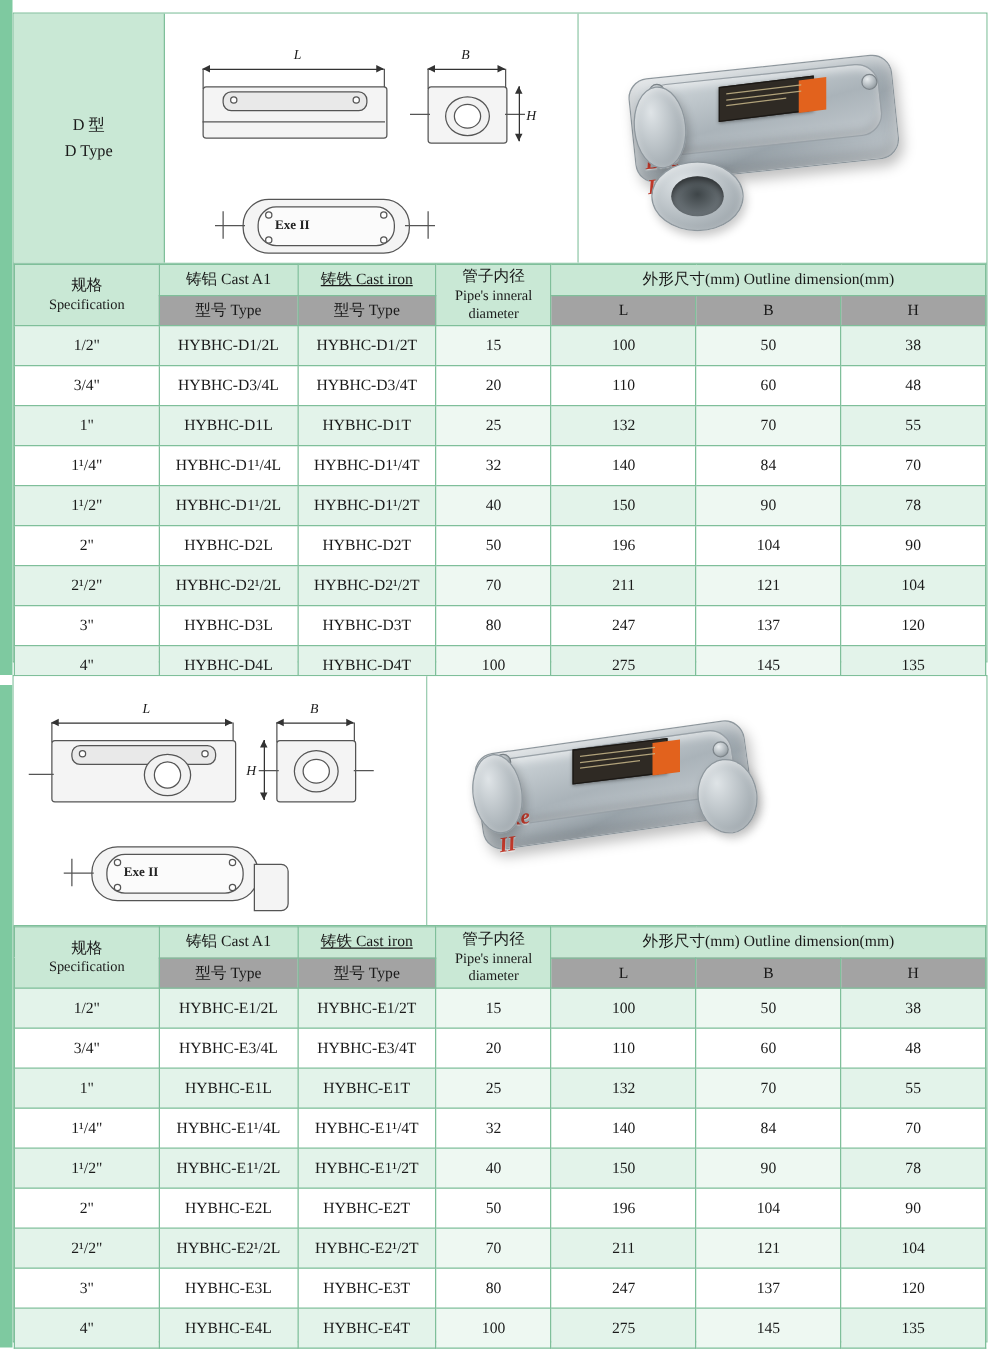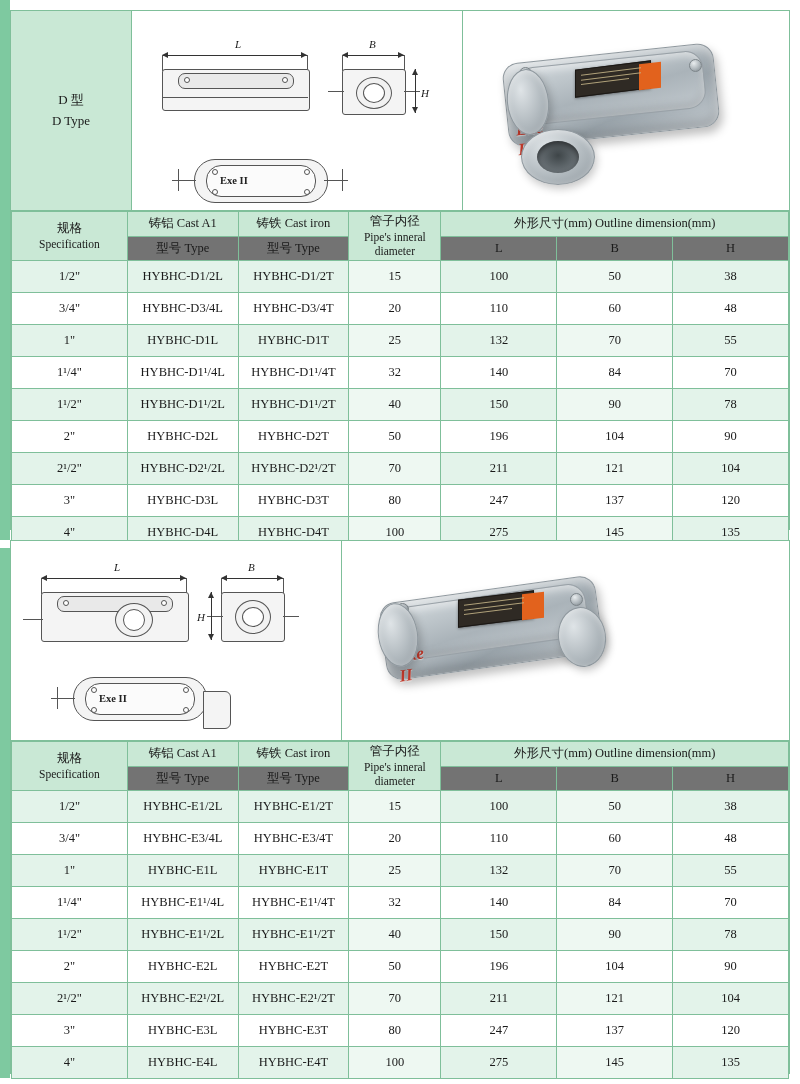--- a/index.html
+++ b/index.html
@@ -103,27 +103,27 @@
   .bolt{
     position:absolute;border-radius:50%;
     background:radial-gradient(circle at 35% 30%, #e9edef 0%, #aab2b7 60%, #7d858a 100%);
     border:1px solid #7d858a;
   }
 
   
   table{border-collapse:collapse;width:100%;font-size:12.5px;}
   td,th{border:1px solid #7fbf9a;text-align:center;font-weight:normal;}
   .hrow td{background:#c9e8d5;padding:2px 3px;line-height:1.25;font-size:12.5px;}
-  .hrow td.sub{background:#737373;}
+  .hrow td.sub{background:#a3a3a3;}
   tbody td{height:29px;background:#fff;}
   tbody tr:nth-child(odd) td{background:#e3f3ea;}
   tbody tr:nth-child(odd) td.white{background:#eef8f2;}
   .colspec{width:114px;}
   .colal{width:110px;}
-  .colfe{width:110px;}
+  .colfe{width:110px;text-decoration:underline;}
   .colpd{width:90px;}
   .coldim{width:118px;}
   .cn{font-size:12.5px;}
   .en{font-size:11.5px;}
 </style>
 </head>
 <body>
 
 <div class="page">
 

